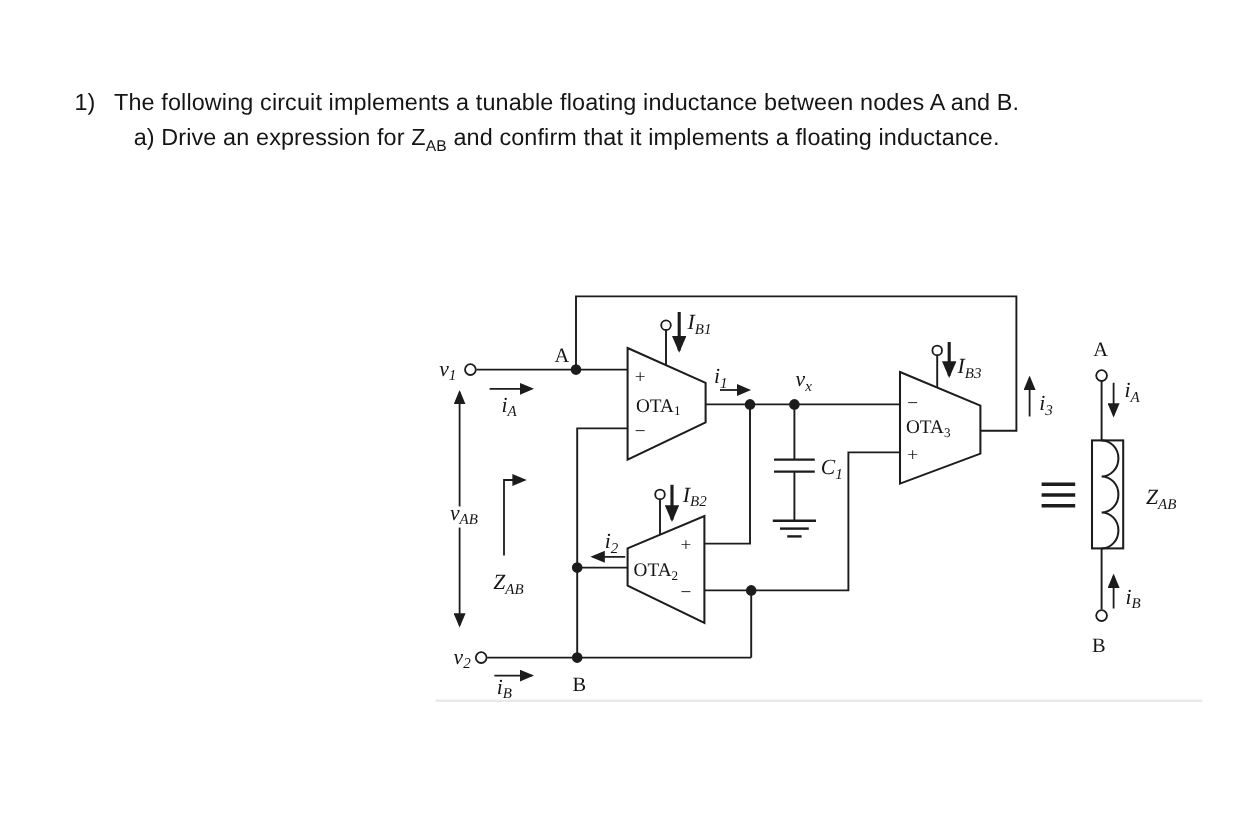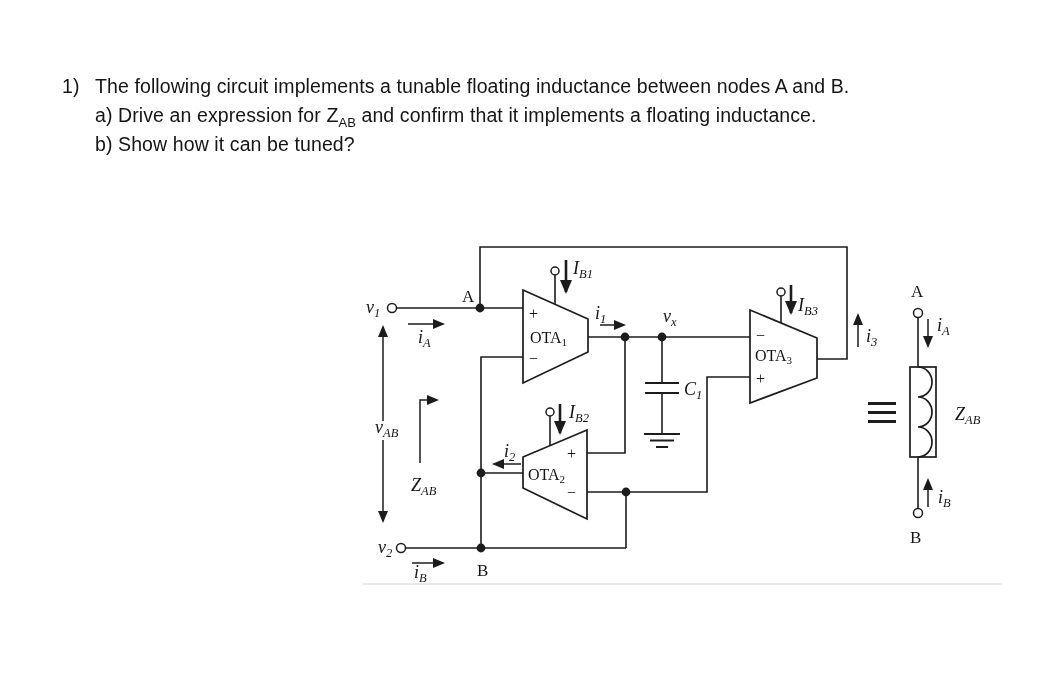--- a/index.html
+++ b/index.html
@@ -11,21 +11,21 @@
     position:relative;
     overflow:hidden;
   }
   .problem {
     position:absolute; left:62px; top:72px;
     font-size:19.5px; line-height:29px;
     color:#151515; letter-spacing:0.1px;
   }
   .problem .row { display:flex; }
   .problem .num { width:33px; flex:0 0 33px; }
-  .problem .indent { margin-left:33px; }
+  .problem .indent { margin-left:33px;text-align:center; }
   .problem sub { font-size:13px; line-height:0; }
   svg.diagram { position:absolute; left:0; top:0; }
   .w   { fill:none; stroke:#1c1c1c; stroke-width:1.6; }
   .shp { fill:none; stroke:#1c1c1c; stroke-width:1.7; }
   .pl  { fill:none; stroke:#1c1c1c; stroke-width:2; }
   .cur { fill:none; stroke:#1c1c1c; stroke-width:1.5; }
   .bias{ fill:none; stroke:#1c1c1c; stroke-width:2.6; }
   .dot { fill:#1c1c1c; stroke:none; }
   .term{ fill:#ffffff; stroke:#1c1c1c; stroke-width:1.5; }
   text { fill:#151515; }
@@ -41,21 +41,20 @@
 </style>
 </head>
 <body>
 
 <div class="problem">
   <div class="row">
     <span class="num">1)</span>
     <span>The following circuit implements a tunable floating inductance between nodes A and B.</span>
   </div>
   <div class="indent"><span>a) Drive an expression for Z</span><sub>AB</sub><span> and confirm that it implements a floating inductance.</span></div>
-  <div class="indent">b) Show how it can be tuned?</div>
 </div>
 
 <svg class="diagram" width="1038" height="693" viewBox="0 0 1038 693">
   <defs>
     <marker id="ah" markerUnits="userSpaceOnUse" markerWidth="12" markerHeight="10" viewBox="0 0 12 10" refX="10" refY="5" orient="auto-start-reverse">
       <path d="M0,0 L12,5 L0,10 z" fill="#1c1c1c"></path>
     </marker>
     <marker id="ahb" markerUnits="userSpaceOnUse" markerWidth="14" markerHeight="12" viewBox="0 0 14 12" refX="12" refY="6" orient="auto-start-reverse">
       <path d="M0,0 L14,6 L0,12 z" fill="#1c1c1c"></path>
     </marker>

